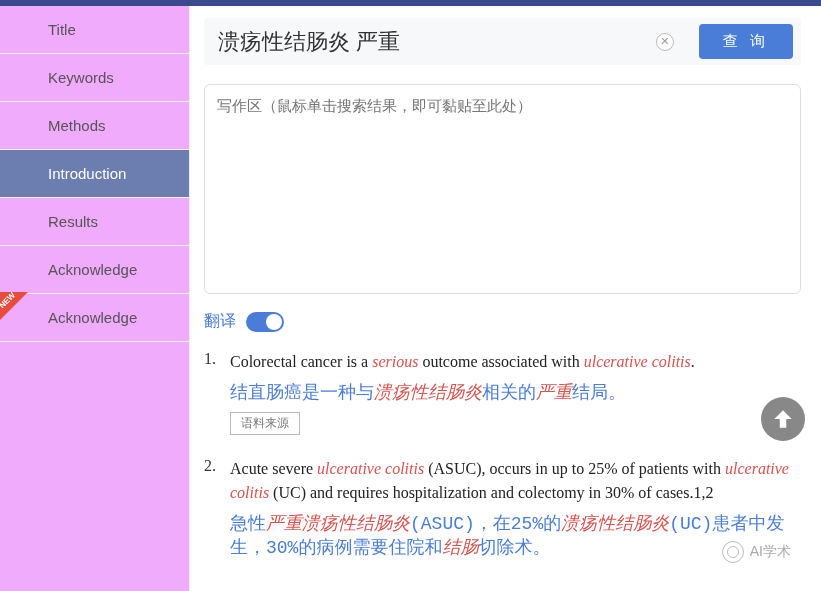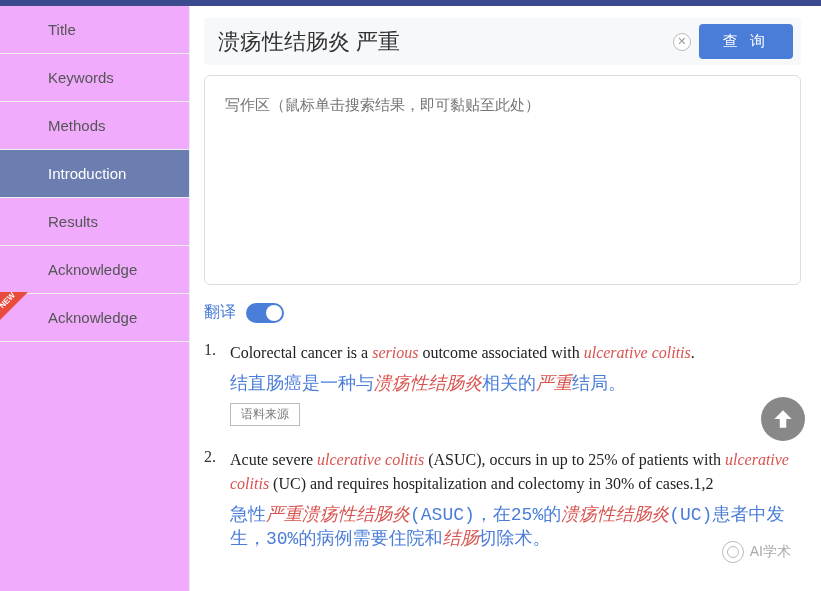--- a/index.html
+++ b/index.html
@@ -8,22 +8,22 @@
 .container { display: flex; height: calc(100% - 6px); }
 .sidebar { width: 190px; background: #f0abfc; border-right: 1px solid #eee; }
 .sidebar-item { padding: 15px 20px 15px 48px; color: #555; cursor: pointer; border-bottom: 1px solid #f0f0f0; position: relative; font-size: 15px; }
 .sidebar-item.active { background: #6c7db0; color: #fff; }
 .new-badge { position: absolute; left: -2px; top: -2px; width: 0; height: 0; border-top: 30px solid #e74c3c; border-right: 30px solid transparent; }
 .new-badge::after { content: "NEW"; position: absolute; top: -26px; left: 0px; color: #fff; font-size: 8px; transform: rotate(-45deg); font-weight: bold; }
 .main { flex: 1; padding: 12px 20px 12px 14px; overflow-y: auto; }
 .search-row { display: flex; align-items: center; gap: 8px; background: #f7f8fa; padding: 6px 8px; border-radius: 4px; margin-bottom: 10px; }
 .search-input { flex: 1; border: none; background: transparent; font-size: 22px; padding: 4px 6px; outline: none; color: #333; }
 .clear-btn { width: 18px; height: 18px; border: 1px solid #bbb; border-radius: 50%; display: flex; align-items: center; justify-content: center; color: #999; font-size: 11px; cursor: pointer; background: #fff; }
-.query-btn { background: #4a7dd8; color: #fff; border: none; padding: 8px 24px; border-radius: 4px; font-size: 15px; cursor: pointer; letter-spacing: 4px; }
-.writing-area { width: 100%; height: 210px; border: 1px solid #ddd; border-radius: 6px; padding: 20px; font-size: 15px; color: #999; resize: none; outline: none; font-family: inherit; }
+.query-btn { background: #4a7dd8; color: #fff; border: none; padding: 8px 24px; border-radius: 4px; font-size: 15px; cursor: pointer; letter-spacing: 4px; margin-left: 17px; }
+.writing-area { width: 100%; height: 210px; border: 1px solid #ddd; border-radius: 6px; padding: 12px; font-size: 15px; color: #999; resize: none; outline: none; font-family: inherit; margin-top: 9px; }
 .translate-row { display: flex; align-items: center; gap: 10px; margin: 14px 0 18px 0; }
 .translate-label { color: #4a7dd8; font-size: 16px; }
 .toggle { width: 38px; height: 20px; background: #4a7dd8; border-radius: 10px; position: relative; cursor: pointer; }
 .toggle::after { content: ""; position: absolute; right: 2px; top: 2px; width: 16px; height: 16px; background: #fff; border-radius: 50%; }
 .results { font-family: Georgia, serif; }
 .result-item { display: flex; margin-bottom: 22px; }
 .result-num { width: 26px; font-size: 16px; color: #333; }
 .result-body { flex: 1; }
 .result-en { font-size: 16px; line-height: 1.5; color: #222; margin-bottom: 6px; }
 .result-zh { font-size: 18px; color: #4a7dd8; margin-bottom: 8px; font-family: Liberation Mono, monospace; }

